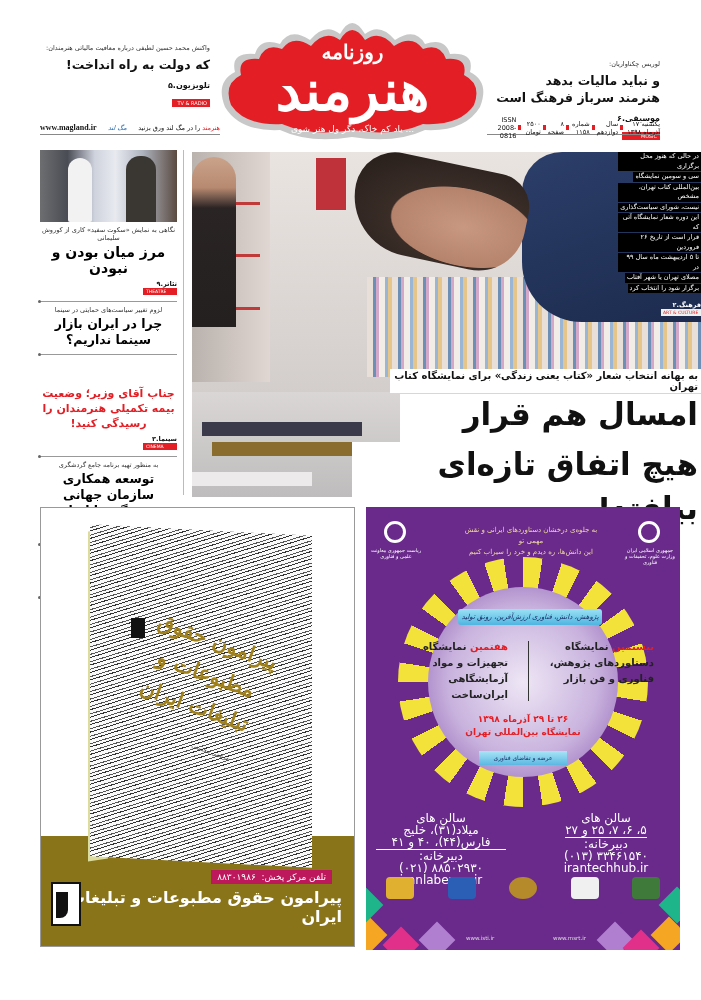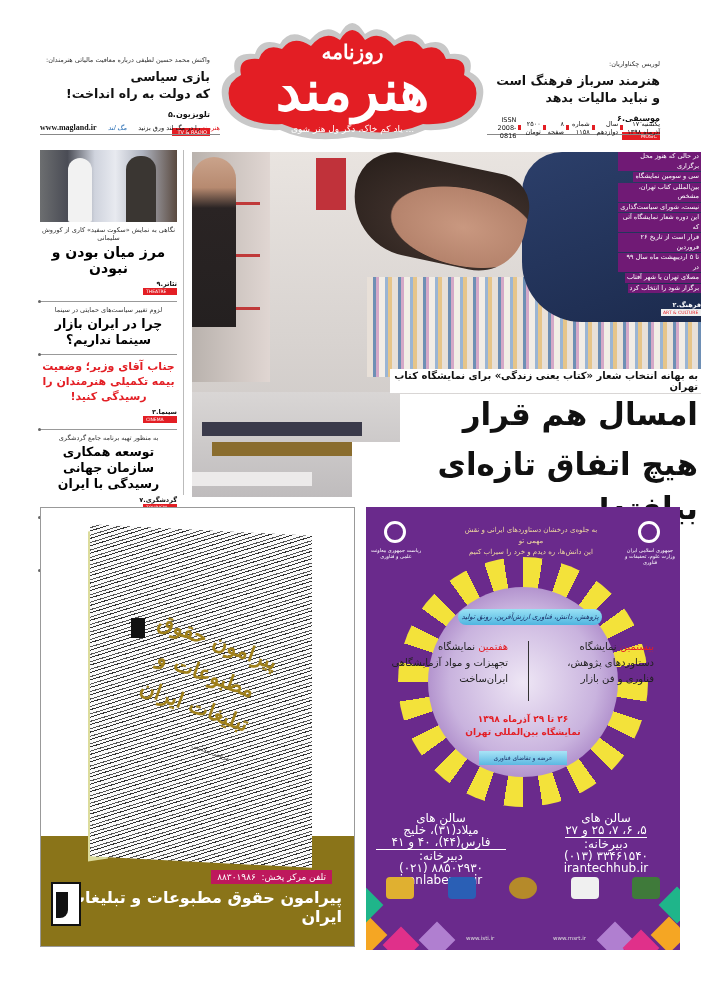--- a/index.html
+++ b/index.html
@@ -26,40 +26,40 @@
   .sq { display: inline-block; width: 5px; height: 5px; background: #e31e24; margin: 0 2px; vertical-align: middle; }
 
   
   .left-col { left: 40px; top: 150px; width: 137px; }
   .left-photo { width: 137px; height: 72px; background: linear-gradient(90deg, #6c6e70 0%, #4a4c55 20%, #cfd3dd 40%, #e8eaf0 55%, #aeb3bf 75%, #5a4a40 100%); position: relative; overflow: hidden; }
   .left-photo .fig1 { position: absolute; left: 28px; top: 8px; width: 24px; height: 64px; background: #f2f2f2; border-radius: 12px 12px 2px 2px; }
   .left-photo .fig2 { position: absolute; left: 86px; top: 6px; width: 30px; height: 66px; background: #3a3632; border-radius: 14px 14px 0 0; }
   .story { text-align: center; padding: 4px 0 6px; border-bottom: 1px solid #999; position: relative; }
   .story .kicker { font-size: 6.5px; color: #333; margin-bottom: 2px; }
   .story .title { font-size: 12.5px; font-weight: bold; line-height: 16px; color: #000000; }
-  .story .title.red { color: #e31e24; }
+  .story .title.red { color: #e31e24; margin-top: 27px; }
   .story .sec { text-align: right; font-size: 6.5px; font-weight: bold; margin-top: 4px; }
   .story .sec-en { display: block; margin-right: 0; margin-left: auto; background: #e31e24; color: #fff; font-size: 4.5px; padding: 1px 3px; width: 34px; text-align: left; direction: ltr; }
   .story::after { content: ""; position: absolute; left: -2px; bottom: -2px; width: 3px; height: 3px; background: #666; border-radius: 50%; }
   .col-divider { left: 183px; top: 150px; width: 1px; height: 345px; background: #bbb; }
 
   
   .main-photo { left: 192px; top: 152px; width: 509px; height: 345px; background: linear-gradient(180deg, #e9e4e0 0%, #d8d3d0 55%, #c8c4c2 100%); overflow: hidden; }
   .mp-shelf-left { position: absolute; left: 0; top: 0; width: 78px; height: 230px; background: linear-gradient(90deg, #b9b2ad, #e0d6d2); }
   .mp-shelf-left .s { position: absolute; left: 18px; width: 50px; height: 3px; background: #c03a3a; }
   .mp-woman { position: absolute; left: 0; top: 5px; width: 44px; height: 170px; background: linear-gradient(180deg, #caa38b 0%, #b78a70 18%, #2a2424 30%, #242020 100%); border-radius: 22px 22px 0 0; }
   .mp-redsign { position: absolute; left: 124px; top: 6px; width: 30px; height: 52px; background: #c0323a; }
   .mp-man-body { position: absolute; left: 330px; top: 0; width: 179px; height: 170px; background: linear-gradient(160deg, #2c3f6a, #1c2b4e); border-radius: 40px 0 0 60px; }
   .mp-man-head { position: absolute; left: 160px; top: 10px; width: 175px; height: 100px; background: radial-gradient(ellipse at 65% 60%, #c99880 0%, #b5836c 45%, #3a2d28 46%, #241c18 100%); border-radius: 60px 50px 70px 90px; transform: rotate(12deg); }
   .mp-books { position: absolute; left: 175px; top: 125px; width: 334px; height: 100px; background: repeating-linear-gradient(90deg, #e8e0d8 0 6px, #6e8fb5 6px 9px, #d4a8c8 9px 12px, #f2ede6 12px 18px, #9bb5d4 18px 21px, #e6c58a 21px 25px); }
   .mp-table { position: absolute; left: 0; top: 240px; width: 509px; height: 105px; background: linear-gradient(180deg, #d9d6d5, #bfbcbd); }
   .mp-table .bk { position: absolute; height: 14px; }
 
   .red-textbox { left: 618px; top: 152px; width: 83px; }
-  .red-textbox .ln { display: block; background: #701a75; color: #fff; font-size: 6.5px; line-height: 9.5px; padding: 0 2px; margin-bottom: 1px; text-align: right; width: fit-content; margin-right: 0; margin-left: auto; }
+  .red-textbox .ln { display: block; background: #000000; color: #fff; font-size: 6.5px; line-height: 9.5px; padding: 0 2px; margin-bottom: 1px; text-align: right; width: fit-content; margin-right: 0; margin-left: auto; }
   .red-textbox .sec { color: #fff; font-size: 6.5px; font-weight: bold; margin-top: 8px; text-align: right; }
   .red-textbox .sec-en { display: block; margin-left: auto; background: #f0f0f0; color: #e31e24; font-size: 4.5px; padding: 1px 2px; width: 40px; text-align: left; direction: ltr; }
 
   .headline-kicker { left: 390px; top: 369px; width: 311px; background: #fff; font-size: 10px; font-weight: bold; text-align: right; padding: 1px 3px; }
   .headline-l1 { left: 400px; top: 394px; width: 301px; background: #fff; font-size: 31px; font-weight: bold; text-align: right; line-height: 40px; padding-right: 3px; letter-spacing: -1px; }
   .headline-l2 { left: 352px; top: 442px; width: 349px; background: #fff; font-size: 31px; font-weight: bold; text-align: right; line-height: 44px; padding-right: 3px; letter-spacing: -1px; }
 
   
   .book-ad { left: 40px; top: 507px; width: 315px; height: 440px; border: 1px solid #999; background: #fff; overflow: hidden; }
   .book-ad .band { position: absolute; left: 0; right: 0; bottom: 0; height: 110px; background: #8a7419; }
@@ -73,22 +73,22 @@
   .ad-publisher-logo { position: absolute; left: 10px; bottom: 20px; width: 30px; height: 44px; background: #fff; border: 2px solid #111; }
   .ad-publisher-logo::after { content: ""; position: absolute; left: 3px; top: 8px; width: 12px; height: 26px; background: #111; border-radius: 0 0 8px 0; }
 
   
   .purple-ad { left: 366px; top: 507px; width: 314px; height: 443px; background: #6a2a8c; overflow: hidden; }
   .emblem { position: absolute; width: 22px; height: 22px; border-radius: 50%; border: 3px solid #fff; top: 14px; }
   .emblem-cap { position: absolute; top: 40px; font-size: 5px; color: #fff; text-align: center; width: 60px; }
   .calig { position: absolute; left: 90px; top: 18px; width: 150px; color: #f0dba0; font-size: 7px; text-align: center; line-height: 11px; }
   .sun { position: absolute; left: 32px; top: 50px; width: 250px; height: 250px; border-radius: 50%; background: repeating-conic-gradient(#f3e23a 0deg 9deg, transparent 9deg 18deg); }
   .sun-inner { position: absolute; left: 62px; top: 80px; width: 190px; height: 190px; border-radius: 50%; background: radial-gradient(circle, #eee6f5 0%, #c9b3de 55%, #8a59b0 100%); }
-  .slogan-bar { position: absolute; left: 92px; top: 102px; width: 144px; height: 16px; background: linear-gradient(180deg, #9be2f5, #4fb5e0); border-radius: 8px; font-size: 7px; text-align: center; line-height: 16px; color: #1b2e66; font-style: italic; }
-  .exh { position: absolute; top: 132px; width: 120px; text-align: right; font-size: 10px; font-weight: normal; color: #222; line-height: 16px; }
+  .slogan-bar { position: absolute; left: 92px; top: 102px; width: 144px; height: 16px; background: linear-gradient(180deg, #9be2f5, #4fb5e0); border-radius: 3px; font-size: 7px; text-align: center; line-height: 16px; color: #1b2e66; font-style: italic; }
+  .exh { position: absolute; top: 132px; width: 120px; text-align: right; font-size: 10px; font-weight: bold; color: #222; line-height: 16px; }
   .exh .red { color: #e31e24; }
   .exh-right { left: 168px; }
   .exh-left { left: 22px; }
   .vline { position: absolute; left: 162px; top: 134px; width: 1px; height: 60px; background: #333; }
   .dates { position: absolute; left: 62px; top: 206px; width: 190px; text-align: center; color: #e31e24; font-size: 9px; font-weight: bold; line-height: 13px; }
   .arena-btn { position: absolute; left: 113px; top: 244px; width: 88px; height: 14px; background: linear-gradient(180deg, #a9e4f7, #5cb8e2); font-size: 6px; text-align: center; line-height: 14px; color: #1b2e66; }
   .halls { position: absolute; top: 305px; width: 130px; text-align: center; color: #fff; font-size: 12px; line-height: 12px; }
   .halls .u { border-bottom: 1px solid #fff; display: inline-block; padding-bottom: 1px; }
   .halls-right { left: 175px; }
   .halls-left { left: 10px; }
@@ -103,35 +103,34 @@
 <div class="abs masthead-logo">
   <svg class="logo-bg" viewBox="0 0 275 132">
     <path d="M10,95 Q0,70 20,60 Q15,40 40,42 Q45,25 65,32 Q75,15 95,28 Q110,10 125,22 Q137,0 150,22 Q165,10 180,28 Q200,15 210,32 Q230,25 235,42 Q260,40 255,60 Q275,70 265,95 Q250,120 210,118 Q180,132 137,125 Q95,132 65,118 Q25,120 10,95 Z" fill="#c8c8c8"></path>
     <path d="M16,93 Q8,72 26,63 Q22,45 44,47 Q50,31 67,37 Q78,22 96,34 Q110,17 125,28 Q137,8 150,28 Q165,17 179,34 Q197,22 208,37 Q225,31 231,47 Q253,45 249,63 Q267,72 259,93 Q245,114 208,112 Q178,125 137,118 Q97,125 67,112 Q30,114 16,93 Z" fill="#e31e24"></path>
   </svg>
   <div class="logo-top">روزنامه</div>
   <div class="logo-main">هنرمند</div>
   <div class="logo-slogan">... یاد کم خاک، دگر ول هنر شوی</div>
 </div>
 
-<div class="abs teaser" style="left:40px; top:56px;">
+<div class="abs teaser" style="left:40px; top:44px;">
   <div class="kicker">واکنش محمد حسین لطیفی درباره معافیت مالیاتی هنرمندان:</div>
   <div class="title">
-    <div>بازی سیاسی</div>
     <div>که دولت به راه انداخت!</div>
   </div>
   <div class="section">تلویزیون.۵</div>
   <span class="section-en">TV &amp; RADIO</span>
 </div>
 
 <div class="abs teaser" style="left:490px; top:60px; width:170px;">
   <div class="kicker">لوریس چکناواریان:</div>
   <div class="title">
+    <div>و نباید مالیات بدهد</div>
     <div>هنرمند سرباز فرهنگ است</div>
-    <div>و نباید مالیات بدهد</div>
   </div>
   <div class="section">موسیقی.۶</div>
   <span class="section-en">MUSIC</span>
 </div>
 
 <div class="abs info-bar info-left">
   <span class="site-url">www.magland.ir</span>
   <span style="color:#2a6fb5; font-style:italic;">مگ لند</span>
   <span style="direction:rtl;"><span style="color:#e31e24;">هنرمند</span> <span>را در مگ لند ورق بزنید</span></span>
 </div>

